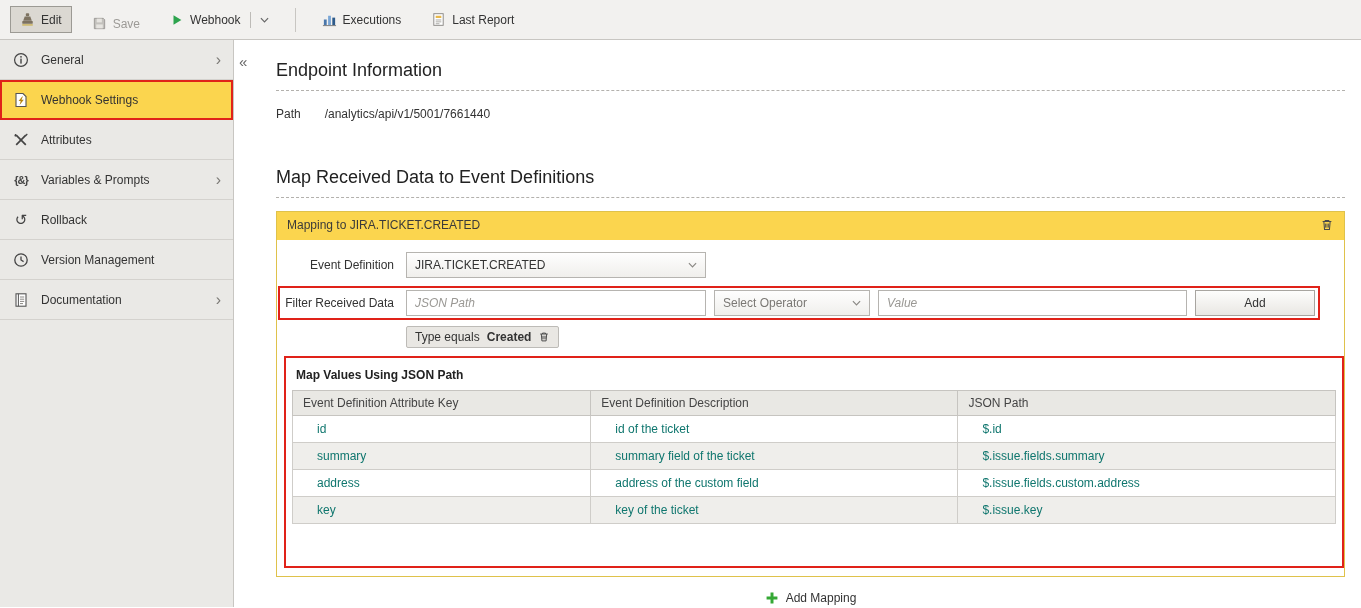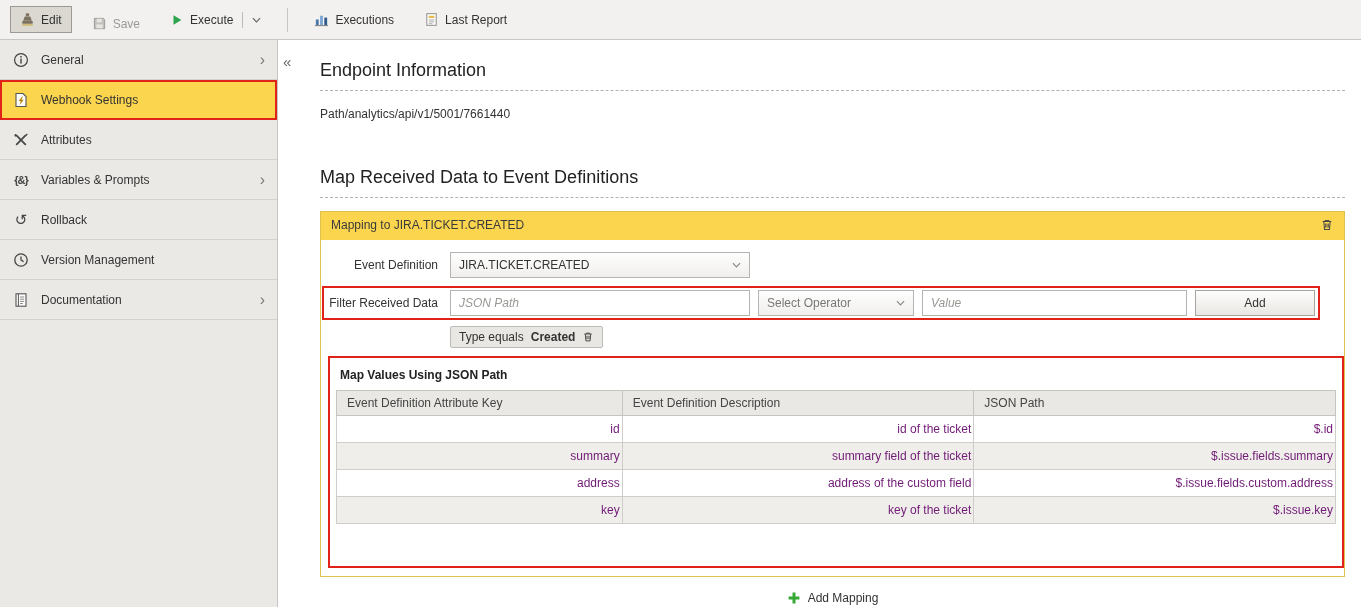--- a/index.html
+++ b/index.html
@@ -13,37 +13,37 @@
             background:transparent; border:1px solid transparent; cursor:pointer; margin-right:10px; font-family:inherit; }
   .tb-btn.active { background:#dbd8d2; border:1px solid #9c9a94; }
   .tb-btn.disabled { color:#9c9a96;margin-top:8px; }
   .tb-mini-sep { width:1px; height:16px; background:#bdbbb7; margin:0 3px; }
   .tb-sep { width:1px; height:24px; background:#c8c6c2; margin:0 16px 0 6px; }
   .icon { display:inline-flex; align-items:center; justify-content:center; }
   .chev-down-wrap { display:inline-flex; align-items:center; }
 
   
   .body { display:flex; height:567px; }
-  .sidebar { width:278px; background:#eae9e6; border-right:1px solid #c8c6c2; flex:none; }
+  .sidebar { width:234px; background:#eae9e6; border-right:1px solid #c8c6c2; flex:none; }
   .side-item { height:40px; display:flex; align-items:center; gap:11px; padding:0 12px;
                border-bottom:1px solid #d4d2ce; cursor:pointer; }
   .side-item.selected { background:#fbd54e; outline:2px solid #e02219; outline-offset:-2px; }
   .s-icon { width:18px; display:inline-flex; justify-content:center; color:#444; flex:none; }
   .s-label { font-size:12px; color:#333; }
   .chev { margin-left:auto; color:#7d7b77; font-size:16px; line-height:1; }
   .glyph-icon { font-size:15px; color:#444; line-height:1; }
   .var-icon { font-size:11px; font-weight:bold; color:#444; letter-spacing:-1px; }
 
   .main { flex:1; background:#fff; position:relative; }
   .collapse { position:absolute; left:5px; top:14px; color:#666; font-size:15px; cursor:pointer; line-height:1; }
   .content { padding:20px 16px 0 42px; }
 
   .section-title { font-size:18px; color:#222; }
   .dashed { border-top:1px dashed #b3b1ad; margin-top:9px; }
-  .path-row { display:flex; margin-top:16px; font-size:12px; }
+  .path-row { display:flex; gap:24px; margin-top:16px; font-size:12px; }
   .path-label { color:#333; }
   .path-value { color:#333; }
   .mt-section { margin-top:46px; }
 
   
   .panel { margin-top:13px; border:1px solid #dfc24b; background:#fff; }
   .panel-header { height:28px; background:#fbd54e; display:flex; align-items:flex-end; justify-content:space-between;
                   padding:8px 10px; font-size:12px; color:#3a3a3a; }
   .panel-body { padding:12px 0 8px; }
 
@@ -64,21 +64,21 @@
              font-size:12px; color:#333; cursor:pointer; font-family:inherit; }
 
   .chip-row { padding-left:129px; margin-top:6px; }
   .chip { display:inline-flex; align-items:center; gap:7px; height:22px; padding:0 8px; background:#e9e7e3;
           border:1px solid #bdbbb7; border-radius:2px; font-size:12px; color:#333; }
 
   .map-annot { border:2px solid #e02219; margin:8px 0 0 7px; padding:8px 6px 42px 6px; }
   .map-title { font-weight:bold; font-size:12px; color:#222; margin:2px 0 8px 4px; }
   table { border-collapse:collapse; width:100%; font-size:12px; table-layout:fixed; }
   th { background:#e9e8e4; border:1px solid #c6c4c0; font-weight:normal; text-align:left; padding:5px 10px; color:#444; }
-  td { border:1px solid #cfcdc9; padding:6px 2px; color:#701a75; overflow:hidden; white-space:nowrap;text-align:right; }
+  td { border:1px solid #cfcdc9; padding:6px 24px; color:#0f766e; overflow:hidden; white-space:nowrap; }
   tbody tr:nth-child(even) td { background:#efeeeb; }
 
   .add-mapping { display:flex; justify-content:center; align-items:center; gap:7px; margin-top:14px;
                  font-size:12px; color:#333; cursor:pointer; }
   .trash { cursor:pointer; display:inline-flex; }
 </style>
 </head>
 <body>
 
 <div class="app">
@@ -106,21 +106,21 @@
       </span>
       <span>Save</span>
     </button>
 
     <button class="tb-btn">
       <span class="icon">
         <svg width="14" height="14" viewBox="0 0 16 16">
             <path d="M4 2.5l9 5.5-9 5.5z" fill="#2da44e"></path>
           </svg>
       </span>
-      <span>Execute</span>
+      <span>Webhook</span>
       <span class="tb-mini-sep"></span>
       <span class="chev-down-wrap">
         <svg width="9" height="6" viewBox="0 0 10 6">
             <path d="M1 1l4 4 4-4" stroke="#666" stroke-width="1.3" fill="none"></path>
           </svg>
       </span>
     </button>
 
     <div class="tb-sep"></div>
 

